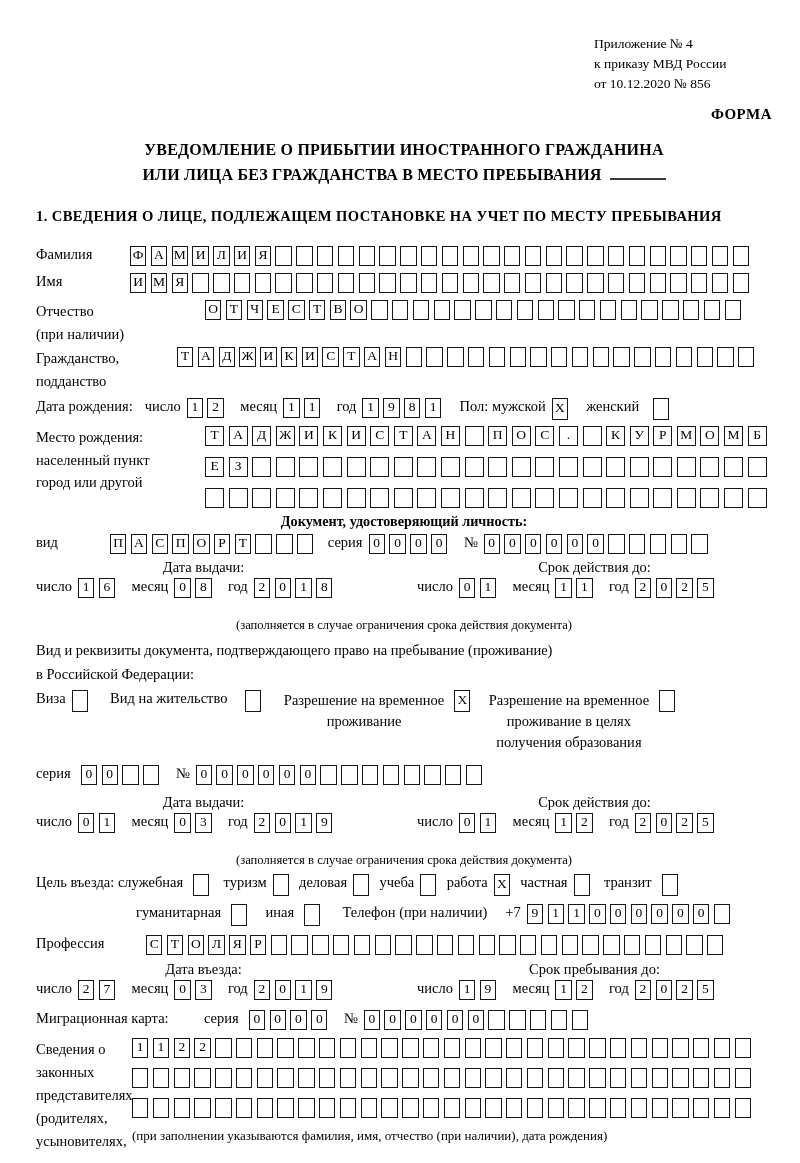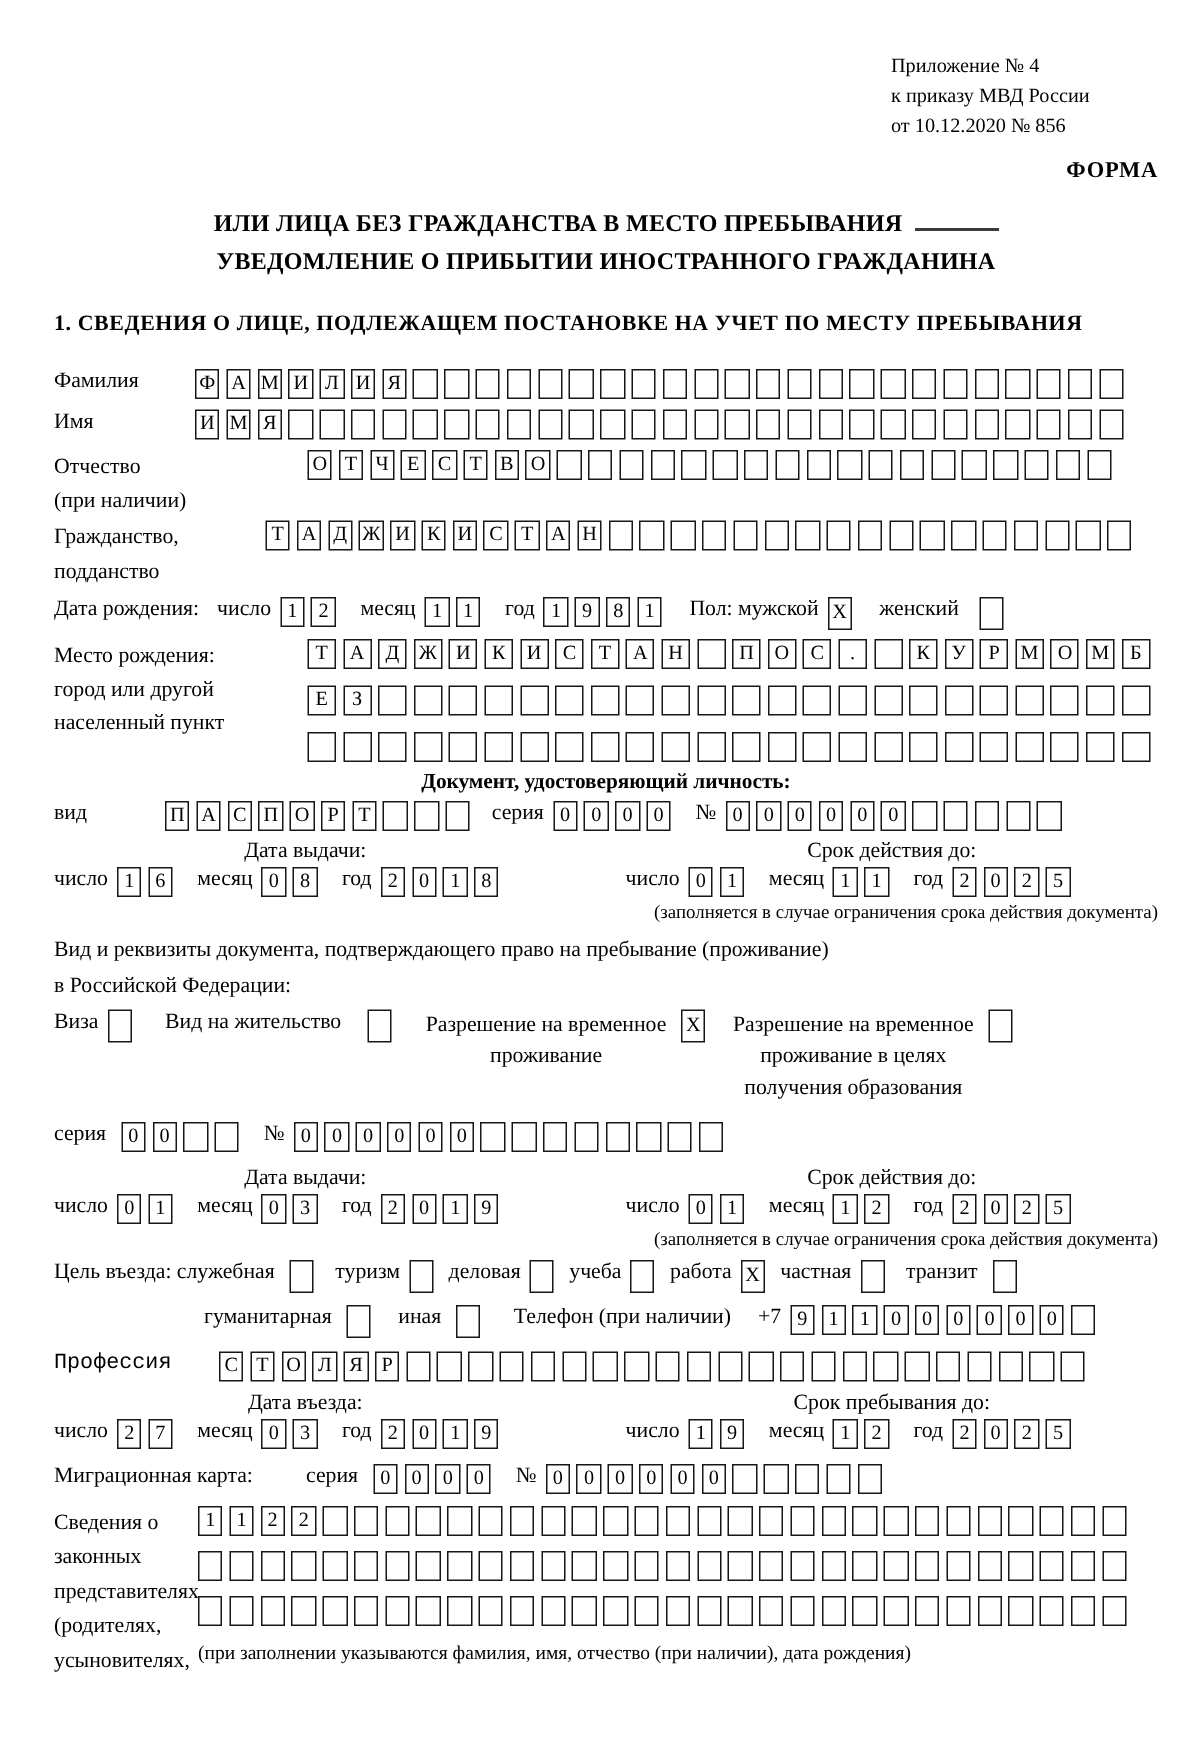--- a/index.html
+++ b/index.html
@@ -28,21 +28,21 @@
   .lblline{display:block;white-space:nowrap;line-height:22.5px;}
 
   .inlbl{white-space:nowrap;}
   .dlbl{margin:0 6px 0 12px;}
   .dgroup{white-space:nowrap;display:flex;align-items:flex-start;}
   .dgroup .dlbl:first-child{margin-left:0;}
   .dhead{text-align:center;font-size:14.5px;}
   .datehalves{display:flex;margin-top:5px;}
   .half-l{width:336px;}
   .half-r{margin-left:46px;width:356px;}
-  .smallnote{font-size:12.6px;text-align:right;margin-top:3px;}
+  .smallnote{font-size:12.6px;text-align:center;margin-top:20px;}
 
   .dochead{text-align:center;font-weight:bold;font-size:14.2px;margin-top:5px;}
 
   .optrow{display:flex;align-items:flex-start;margin-top:8px;}
   .optlabel{text-align:center;line-height:21px;}
   .gap6{margin-left:6px;} .gap10{margin-left:10px;} .gap14{margin-left:14px;} .gap18{margin-left:18px;}
 
   .repwrap{display:flex;margin-top:8px;}
   .repl{width:96px;flex-shrink:0;}
   .repl .lblline{line-height:23px;}
@@ -55,22 +55,22 @@
 <div class="page">
 
   <div class="hdr">
     <div>Приложение № 4</div>
     <div>к приказу МВД России</div>
     <div>от 10.12.2020 № 856</div>
   </div>
   <div class="forma">ФОРМА</div>
 
   <div class="title">
+    <div>УВЕДОМЛЕНИЕ О ПРИБЫТИИ ИНОСТРАННОГО ГРАЖДАНИНА</div>
     <div><span>ИЛИ ЛИЦА БЕЗ ГРАЖДАНСТВА В МЕСТО ПРЕБЫВАНИЯ</span><span class="uline"></span></div>
-    <div>УВЕДОМЛЕНИЕ О ПРИБЫТИИ ИНОСТРАННОГО ГРАЖДАНИНА</div>
   </div>
 
   <div class="sect">1. СВЕДЕНИЯ О ЛИЦЕ, ПОДЛЕЖАЩЕМ ПОСТАНОВКЕ НА УЧЕТ ПО МЕСТУ ПРЕБЫВАНИЯ</div>
 
   <div class="frow" style="margin-top:21px;">
     <span class="flabel" style="width:94px;">Фамилия</span>
     <span class="cells"><span class="cell">Ф</span><span class="cell">А</span><span class="cell">М</span><span class="cell">И</span><span class="cell">Л</span><span class="cell">И</span><span class="cell">Я</span><span class="cell"></span><span class="cell"></span><span class="cell"></span><span class="cell"></span><span class="cell"></span><span class="cell"></span><span class="cell"></span><span class="cell"></span><span class="cell"></span><span class="cell"></span><span class="cell"></span><span class="cell"></span><span class="cell"></span><span class="cell"></span><span class="cell"></span><span class="cell"></span><span class="cell"></span><span class="cell"></span><span class="cell"></span><span class="cell"></span><span class="cell"></span><span class="cell"></span><span class="cell"></span></span>
   </div>
 
   <div class="frow">
@@ -104,22 +104,22 @@
     <span class="cells"><span class="cell">1</span><span class="cell">9</span><span class="cell">8</span><span class="cell">1</span></span>
     <span class="inlbl gap14">Пол: мужской</span>
     <span class="cells lg gap6"><span class="cell">X</span></span>
     <span class="inlbl gap14">женский</span>
     <span class="cells lg gap14"><span class="cell"></span></span>
   </div>
 
   <div class="frow" style="margin-top:6px;">
     <span class="flabel" style="width:169px;">
       <span class="lblline">Место рождения:</span>
+      <span class="lblline">населенный пункт</span>
       <span class="lblline">город или другой</span>
-      <span class="lblline">населенный пункт</span>
     </span>
     <span>
       <span class="cells wide" style="display:block;margin-bottom:11px;"><span class="cell">Т</span><span class="cell">А</span><span class="cell">Д</span><span class="cell">Ж</span><span class="cell">И</span><span class="cell">К</span><span class="cell">И</span><span class="cell">С</span><span class="cell">Т</span><span class="cell">А</span><span class="cell">Н</span><span class="cell"></span><span class="cell">П</span><span class="cell">О</span><span class="cell">С</span><span class="cell">.</span><span class="cell"></span><span class="cell">К</span><span class="cell">У</span><span class="cell">Р</span><span class="cell">М</span><span class="cell">О</span><span class="cell">М</span><span class="cell">Б</span></span>
       <span class="cells wide" style="display:block;margin-bottom:11px;"><span class="cell">Е</span><span class="cell">З</span><span class="cell"></span><span class="cell"></span><span class="cell"></span><span class="cell"></span><span class="cell"></span><span class="cell"></span><span class="cell"></span><span class="cell"></span><span class="cell"></span><span class="cell"></span><span class="cell"></span><span class="cell"></span><span class="cell"></span><span class="cell"></span><span class="cell"></span><span class="cell"></span><span class="cell"></span><span class="cell"></span><span class="cell"></span><span class="cell"></span><span class="cell"></span><span class="cell"></span></span>
       <span class="cells wide" style="display:block;"><span class="cell"></span><span class="cell"></span><span class="cell"></span><span class="cell"></span><span class="cell"></span><span class="cell"></span><span class="cell"></span><span class="cell"></span><span class="cell"></span><span class="cell"></span><span class="cell"></span><span class="cell"></span><span class="cell"></span><span class="cell"></span><span class="cell"></span><span class="cell"></span><span class="cell"></span><span class="cell"></span><span class="cell"></span><span class="cell"></span><span class="cell"></span><span class="cell"></span><span class="cell"></span><span class="cell"></span></span>
     </span>
   </div>
 
   <div class="dochead">Документ, удостоверяющий личность:</div>
   <div class="frow dgroup" style="margin-top:4px;">
@@ -231,21 +231,21 @@
     <span class="inlbl">гуманитарная</span>
     <span class="cells lg gap10"><span class="cell"></span></span>
     <span class="inlbl gap14">иная</span>
     <span class="cells lg gap10"><span class="cell"></span></span>
     <span class="inlbl gap18">Телефон (при наличии)</span>
     <span class="inlbl gap18">+7</span>
     <span class="cells gap6"><span class="cell">9</span><span class="cell">1</span><span class="cell">1</span><span class="cell">0</span><span class="cell">0</span><span class="cell">0</span><span class="cell">0</span><span class="cell">0</span><span class="cell">0</span><span class="cell"></span></span>
   </div>
 
   <div class="frow" style="margin-top:9px;">
-    <span class="flabel" style="width:110px;font-family:Liberation Mono, monospace;">Профессия</span>
+    <span class="flabel" style="width:110px;">Профессия</span>
     <span class="cells"><span class="cell">С</span><span class="cell">Т</span><span class="cell">О</span><span class="cell">Л</span><span class="cell">Я</span><span class="cell">Р</span><span class="cell"></span><span class="cell"></span><span class="cell"></span><span class="cell"></span><span class="cell"></span><span class="cell"></span><span class="cell"></span><span class="cell"></span><span class="cell"></span><span class="cell"></span><span class="cell"></span><span class="cell"></span><span class="cell"></span><span class="cell"></span><span class="cell"></span><span class="cell"></span><span class="cell"></span><span class="cell"></span><span class="cell"></span><span class="cell"></span><span class="cell"></span><span class="cell"></span></span>
   </div>
 
   <div class="datehalves" style="margin-top:6px;">
     <div class="half-l">
       <div class="dhead">Дата въезда:</div>
       <div class="dgroup" style="margin-top:2px;">
         <span>число</span>
           <span class="cells gap6"><span class="cell">2</span><span class="cell">7</span></span>
         <span class="dlbl">месяц</span>

